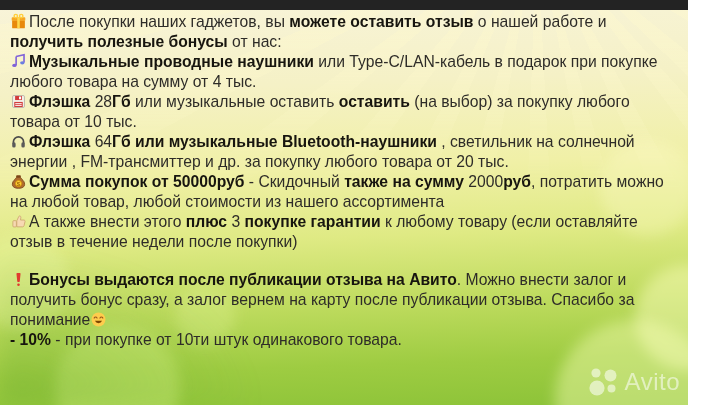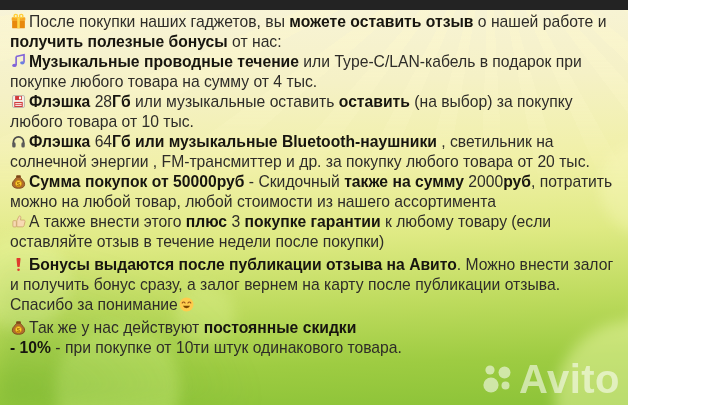--- a/index.html
+++ b/index.html
@@ -1,42 +1,42 @@
 <!DOCTYPE html>
 <html><head>
 <meta charset="utf-8">
 <style>
   html,body{margin:0;padding:0;}
   body{width:720px;height:405px;font-family:"Liberation Sans",sans-serif;}
-  .canvas{position:relative;width:628px;height:405px;overflow:hidden;
+  .canvas{position:relative;width:688px;height:405px;overflow:hidden;
     background:linear-gradient(178deg,#f8f4da 0%,#f5f1c6 22%,#f0f0a6 42%,#dfea84 58%,#bedb5e 74%,#9ecc42 88%,#8cc338 100%);}
   .top-bar{position:absolute;left:0;top:0;width:100%;height:10px;background:#232323;z-index:5;}
   .rays{position:absolute;left:0;top:0;width:100%;height:200px;opacity:.65;
     background:repeating-conic-gradient(from 138deg at 78% -35%,rgba(255,250,205,.55) 0deg 5deg,rgba(255,250,205,0) 5deg 13deg);
     -webkit-mask-image:linear-gradient(180deg,#000 15%,transparent 95%);
     mask-image:linear-gradient(180deg,#000 15%,transparent 95%);}
   .bokeh{position:absolute;border-radius:50%;filter:blur(7px);}
   .bk1{left:-25px;top:235px;width:95px;height:95px;background:rgba(235,250,170,.32);}
   .bk2{left:55px;top:325px;width:125px;height:125px;background:rgba(215,242,135,.38);}
   .bk3{left:635px;top:265px;width:105px;height:105px;background:rgba(255,255,195,.45);}
   .bk4{left:555px;top:320px;width:160px;height:160px;background:rgba(250,255,185,.42);}
   .bk5{left:175px;top:285px;width:60px;height:60px;background:rgba(228,246,155,.3);}
   .bk6{left:600px;top:140px;width:95px;height:95px;background:rgba(255,252,205,.3);}
   .vignette{position:absolute;left:0;bottom:0;width:260px;height:160px;filter:blur(10px);
     background:radial-gradient(ellipse at 0% 100%,rgba(90,160,40,.28),transparent 70%);}
   .content{position:absolute;left:10px;right:5px;top:12px;z-index:4;
     font-size:15.7px;line-height:20px;color:#2e2c28;letter-spacing:0;}
   .para{margin:0;}
-  .para.gap{margin-top:3px;}
+  .para.gap{margin-top:18px;}
   .b{font-weight:700;color:#17150f;}
   .icon{display:inline-block;margin-right:2px;}
   .icon svg{width:17px;height:17px;vertical-align:-3px;}
   .watermark{position:absolute;right:8px;bottom:6px;z-index:6;display:flex;align-items:center;gap:4px;
     color:rgba(255,255,255,.55);}
-  .watermark .wm-label{font-weight:700;font-size:40px;letter-spacing:.5px;line-height:1;}
+  .watermark .wm-label{font-weight:400;font-size:24px;letter-spacing:.5px;line-height:1;}
   .watermark svg{width:34px;height:34px;}
 </style>
 </head>
 <body>
 
 <div class="canvas">
   <div class="rays"></div>
   <div class="bokeh bk1"></div>
   <div class="bokeh bk2"></div>
   <div class="bokeh bk3"></div>
@@ -52,21 +52,21 @@
             <rect x="2" y="5" width="16" height="4.2" rx="1" fill="#f6a623"></rect>
             <rect x="8.5" y="5" width="3" height="13" fill="#ffd84d"></rect>
             <circle cx="6.8" cy="3.6" r="2" fill="none" stroke="#ffce3c" stroke-width="1.7"></circle>
             <circle cx="13.2" cy="3.6" r="2" fill="none" stroke="#ffce3c" stroke-width="1.7"></circle>
           </svg></span><span>После покупки наших гаджетов, вы </span><span class="b">можете оставить отзыв</span><span> о нашей работе и </span><span class="b">получить полезные бонусы</span><span> от нас:</span></div>
       <div class="para"><span class="icon"><svg viewBox="0 0 20 20">
             <path d="M7.2 4.2 16.5 2v9.3" fill="none" stroke="#8063d8" stroke-width="1.9"></path>
             <path d="M7.2 4.2v10.1" fill="none" stroke="#8063d8" stroke-width="1.9"></path>
             <ellipse cx="5.2" cy="14.6" rx="2.6" ry="2" fill="#8063d8"></ellipse>
             <ellipse cx="14.5" cy="11.6" rx="2.6" ry="2" fill="#6b7fe0"></ellipse>
-          </svg></span><span class="b">Музыкальные проводные течение</span><span> или Type-C/LAN-кабель в подарок при покупке любого товара на сумму от 4 тыс.</span></div>
+          </svg></span><span class="b">Музыкальные проводные наушники</span><span> или Type-C/LAN-кабель в подарок при покупке любого товара на сумму от 4 тыс.</span></div>
       <div class="para"><span class="icon"><svg viewBox="0 0 20 20">
             <rect x="3" y="3" width="14" height="14" rx="1.5" fill="#f4f1ea" stroke="#b3ada2" stroke-width="1"></rect>
             <rect x="6" y="3.5" width="8" height="4.8" fill="#d23c3c"></rect>
             <rect x="10.6" y="4.2" width="2.4" height="3.2" fill="#fff"></rect>
             <rect x="5" y="10.5" width="10" height="6" fill="#d23c3c"></rect>
             <rect x="6.2" y="12" width="7.6" height="1.1" fill="#fff"></rect>
             <rect x="6.2" y="14" width="7.6" height="1.1" fill="#fff"></rect>
           </svg></span><span class="b">Флэшка</span><span> 28</span><span class="b">Гб</span><span> или музыкальные оставить </span><span class="b">оставить</span><span> (на выбор) за покупку любого товара от 10 тыс.</span></div>
       <div class="para"><span class="icon"><svg viewBox="0 0 20 20">
             <path d="M4 13v-2.5a6 6 0 0 1 12 0V13" fill="none" stroke="#4c4c4c" stroke-width="2"></path>
@@ -85,26 +85,20 @@
           </svg></span><span>А также внести этого </span><span class="b">плюс</span><span> 3 </span><span class="b">покупке гарантии</span><span> к любому товару (если оставляйте отзыв в течение недели после покупки)</span></div>
       <div class="para gap"><span class="icon"><svg viewBox="0 0 20 20">
             <path d="M8.4 2.4h3.2c.5 0 .8.4.8.9l-.9 8.8c0 .5-.4.8-.8.8h-1.4c-.4 0-.8-.3-.8-.8l-.9-8.8c0-.5.3-.9.8-.9z" fill="#e03a2f"></path>
             <rect x="8.5" y="14.6" width="3" height="3" rx="1.5" fill="#e03a2f"></rect>
           </svg></span><span class="b">Бонусы выдаются после публикации отзыва на Авито</span><span>. Можно внести залог и получить бонус сразу, а залог вернем на карту после публикации отзыва. Спасибо за понимание</span><span class="icon"><svg viewBox="0 0 20 20">
             <circle cx="10" cy="10" r="8.2" fill="#ffcc4d"></circle>
             <path d="M4.9 8.3c.9-1.7 2.5-1.7 3.4 0" fill="none" stroke="#99571a" stroke-width="1.3" stroke-linecap="round"></path>
             <path d="M11.7 8.3c.9-1.7 2.5-1.7 3.4 0" fill="none" stroke="#99571a" stroke-width="1.3" stroke-linecap="round"></path>
             <path d="M5.8 11.6a4.6 4.6 0 0 0 8.4 0z" fill="#7a4600"></path>
           </svg></span></div>
-      <div class="para gap"><span class="icon"><svg viewBox="0 0 20 20">
-            <path d="M7.8 5h4.4l2 2.6c1.9 1.5 3 3.4 3 5.7 0 2.9-2.6 4.7-7.2 4.7S2.8 16.2 2.8 13.3c0-2.3 1.1-4.2 3-5.7z" fill="#b06c2e" stroke="#7c4517" stroke-width="1"></path>
-            <rect x="7.2" y="2.6" width="5.6" height="2.6" rx="1.1" fill="#7c4517"></rect>
-            <circle cx="10" cy="12.4" r="3.5" fill="#ffd23e" stroke="#d99a00" stroke-width="1"></circle>
-            <text x="10" y="14.8" font-size="7" text-anchor="middle" fill="#a36a00" font-weight="bold" font-family="inherit">$</text>
-          </svg></span><span>Так же у нас действуют </span><span class="b">постоянные скидки</span></div>
       <div class="para"><span class="b">- 10%</span><span> - при покупке от 10ти штук одинакового товара.</span></div>
     </div>
 
   <div class="watermark">
     <svg viewBox="0 0 34 34" aria-hidden="true">
       <circle cx="9" cy="8" r="4.6" fill="rgba(255,255,255,.55)"></circle>
       <circle cx="10" cy="23" r="7.6" fill="rgba(255,255,255,.55)"></circle>
       <circle cx="23.5" cy="10.5" r="6" fill="rgba(255,255,255,.55)"></circle>
       <circle cx="24.5" cy="23.5" r="4" fill="rgba(255,255,255,.55)"></circle>
     </svg>

